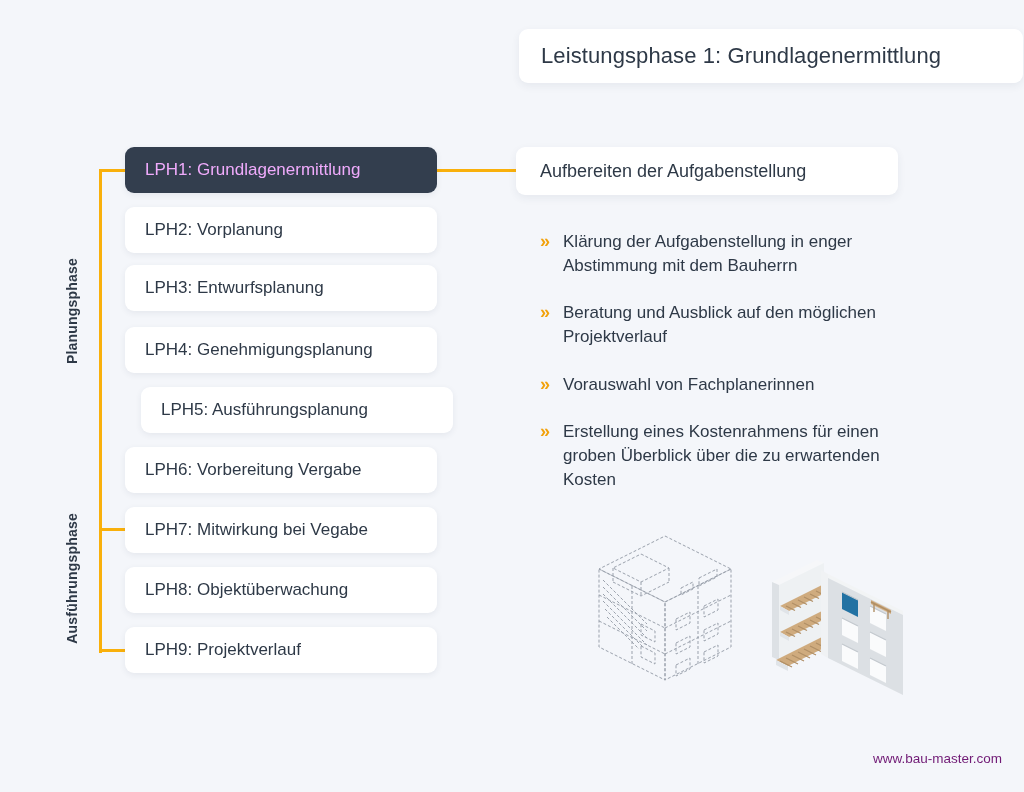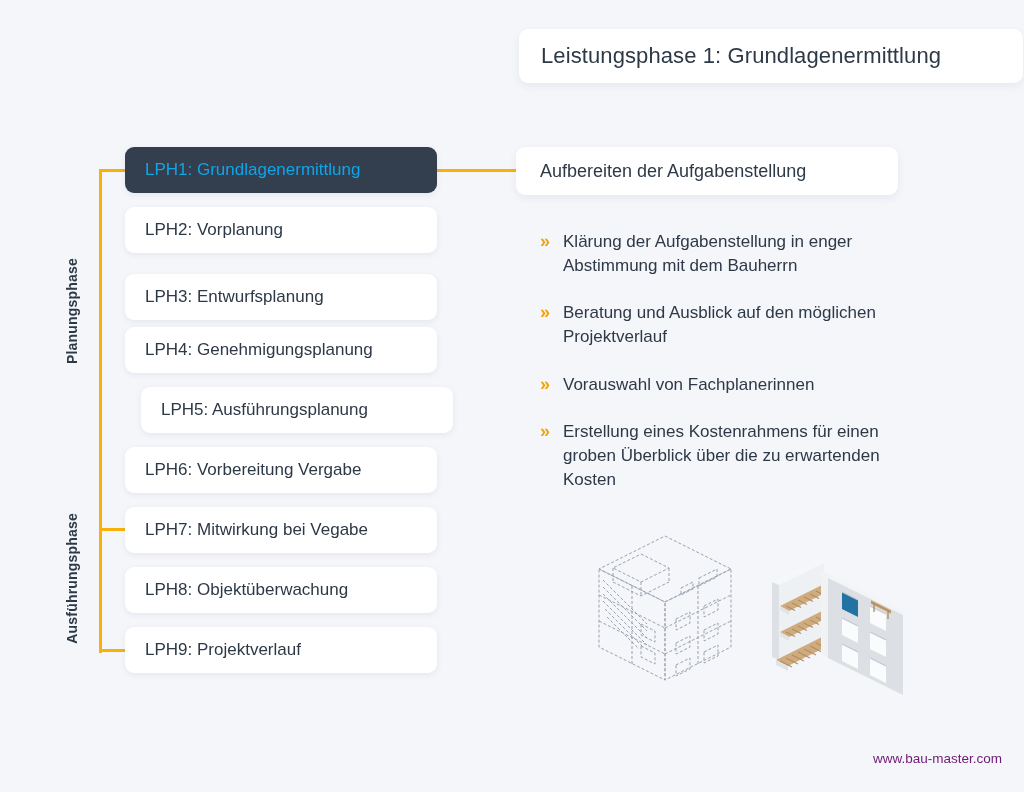--- a/index.html
+++ b/index.html
@@ -12,21 +12,21 @@
     box-shadow:0 3px 8px rgba(45,62,90,.07);
     display:flex;align-items:center;box-sizing:border-box;
   }
   .title-box{left:519px;top:29px;width:504px;height:54px;padding-left:22px;
     font-size:22px;font-weight:500;letter-spacing:.1px;}
   .detail-heading{left:516px;top:147px;width:382px;height:48px;padding-left:24px;
     font-size:18px;}
   .phase-item{position:absolute;left:125px;width:312px;height:46px;border-radius:9px;
     background:#fff;box-shadow:0 2px 6px rgba(45,62,90,.08);display:flex;align-items:center;
     padding-left:20px;box-sizing:border-box;font-size:17px;cursor:pointer;}
-  .phase-item.active{background:#333e4e;color:#0ea5e9;}
+  .phase-item.active{background:#333e4e;color:#f0abfc;}
   .vlabel{position:absolute;writing-mode:vertical-rl;transform:rotate(180deg);
     font-weight:700;font-size:14px;color:#2e3947;letter-spacing:.2px;white-space:nowrap;}
   .vlabel-plan{left:64px;top:258px;}
   .vlabel-ausf{left:64px;top:513px;}
   .connector{position:absolute;background:#f9b00b;}
   #line-v{left:99px;top:169px;width:3px;height:484px;}
   #stub-lph1{left:99px;top:169px;width:27px;height:3px;}
   #stub-lph7{left:99px;top:528px;width:27px;height:3px;}
   #stub-lph9{left:99px;top:649px;width:27px;height:3px;}
   #line-detail{left:437px;top:169px;width:79px;height:3px;}
@@ -57,21 +57,21 @@
   <div class="vlabel vlabel-plan">Planungsphase</div>
   <div class="vlabel vlabel-ausf">Ausführungsphase</div>
 
   <div id="phase-list">
       <div class="phase-item active" style="top: 147px; background: rgb(51, 62, 78);">
         <span>LPH1: Grundlagenermittlung</span>
       </div>
       <div class="phase-item" style="top: 207px;">
         <span>LPH2: Vorplanung</span>
       </div>
-      <div class="phase-item" style="top: 274px; text-align: right;">
+      <div class="phase-item" style="top: 265px; text-align: right;">
         <span>LPH3: Entwurfsplanung</span>
       </div>
       <div class="phase-item" style="top: 327px;">
         <span>LPH4: Genehmigungsplanung</span>
       </div>
       <div class="phase-item" style="top: 387px; margin-left: 16px;">
         <span>LPH5: Ausführungsplanung</span>
       </div>
       <div class="phase-item" style="top: 447px;">
         <span>LPH6: Vorbereitung Vergabe</span>

